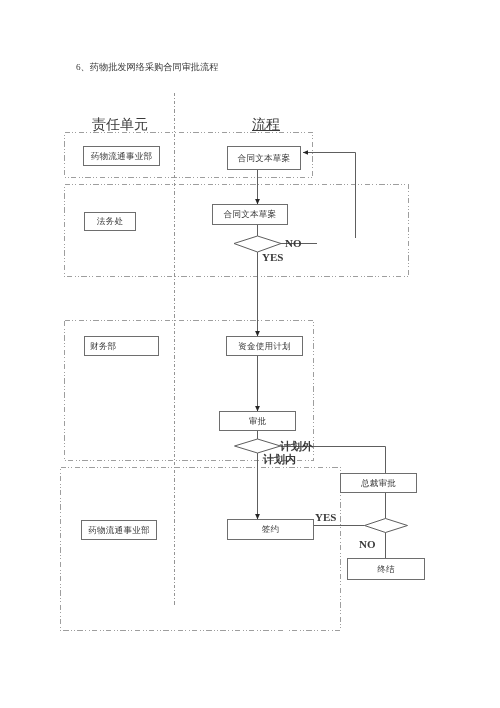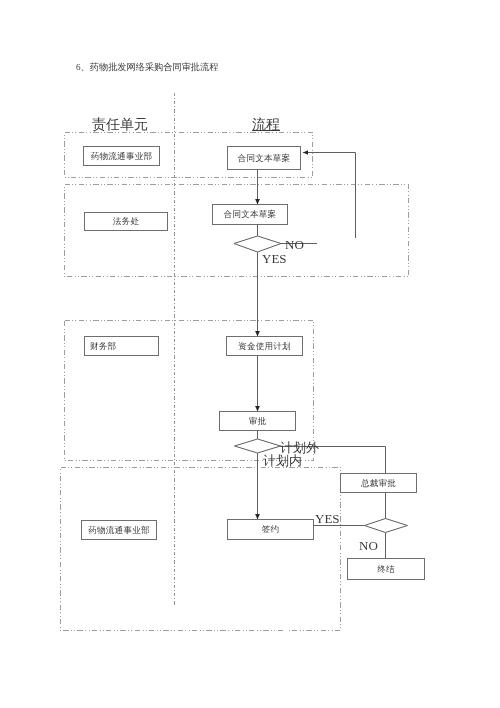--- a/index.html
+++ b/index.html
@@ -6,21 +6,21 @@
   body{width:500px;height:708px;position:relative;overflow:hidden;
        font-family:"Liberation Serif",serif;color:#2b2b2b;
        -webkit-font-smoothing:antialiased;}
   .canvas{position:absolute;left:0;top:0;width:500px;height:708px;}
   .title{position:absolute;font-size:9.2px;white-space:nowrap;color:#3a3a3a;}
   .colhdr{position:absolute;font-size:14px;white-space:nowrap;color:#3a3a3a;margin-top:33px;}
   .node{position:absolute;border:1px solid #6e6e6e;box-sizing:border-box;
         display:flex;align-items:center;justify-content:center;font-size:8.6px;
         background:#fff;white-space:nowrap;color:#3a3a3a;letter-spacing:.2px;padding-top:1.5px;}
   svg.wires{position:absolute;left:0;top:0;width:500px;height:708px;overflow:visible;}
-  .edgelbl{position:absolute;font-size:13px;white-space:nowrap;color:#3a3a3a;}
+  .edgelbl{position:absolute;font-size:11px;white-space:nowrap;color:#3a3a3a;font-weight:bold;}
 </style>
 </head>
 <body>
 
 <div class="canvas">
 
   <div class="title" style="left:76px;top:61px;">6、药物批发网络采购合同审批流程</div>
   <div class="colhdr" style="left:92px;top:83px;">责任单元</div>
   <div class="colhdr" style="left:252px;top:83px;text-decoration:underline;">流程</div>
 
@@ -70,21 +70,21 @@
 
       <polygon points="364.5,525.5 385.5,518.5 407.5,525.5 385.5,532.5" stroke="#5e5e5e"></polygon>
 
       <path d="M364.5,525.5 L305,525.5" marker-end="url(#ah)"></path>
 
       <line x1="385.5" y1="532.5" x2="385.5" y2="558"></line>
     </g>
   </svg>
 
   <div class="node" style="left:83px;top:146px;width:77px;height:20px;">药物流通事业部</div>
-  <div class="node" style="left:84px;top:212px;width:84px;height:19px;">法务处</div>
+  <div class="node" style="left:84px;top:212px;width:52px;height:19px;">法务处</div>
   <div class="node" style="left:84px;top:336px;width:75px;height:20px;justify-content:flex-start;padding-left:5px;">财务部</div>
   <div class="node" style="left:81px;top:520px;width:76px;height:20px;">药物流通事业部</div>
 
   <div class="node" style="left:227px;top:146px;width:74px;height:24px;">合同文本草案</div>
   <div class="node" style="left:212px;top:204px;width:76px;height:21px;">合同文本草案</div>
   <div class="node" style="left:226px;top:336px;width:77px;height:20px;">资金使用计划</div>
   <div class="node" style="left:219px;top:411px;width:77px;height:20px;">审批</div>
   <div class="node" style="left:340px;top:473px;width:77px;height:20px;">总裁审批</div>
   <div class="node" style="left:227px;top:519px;width:87px;height:21px;">签约</div>
   <div class="node" style="left:347px;top:558px;width:78px;height:22px;">终结</div>

